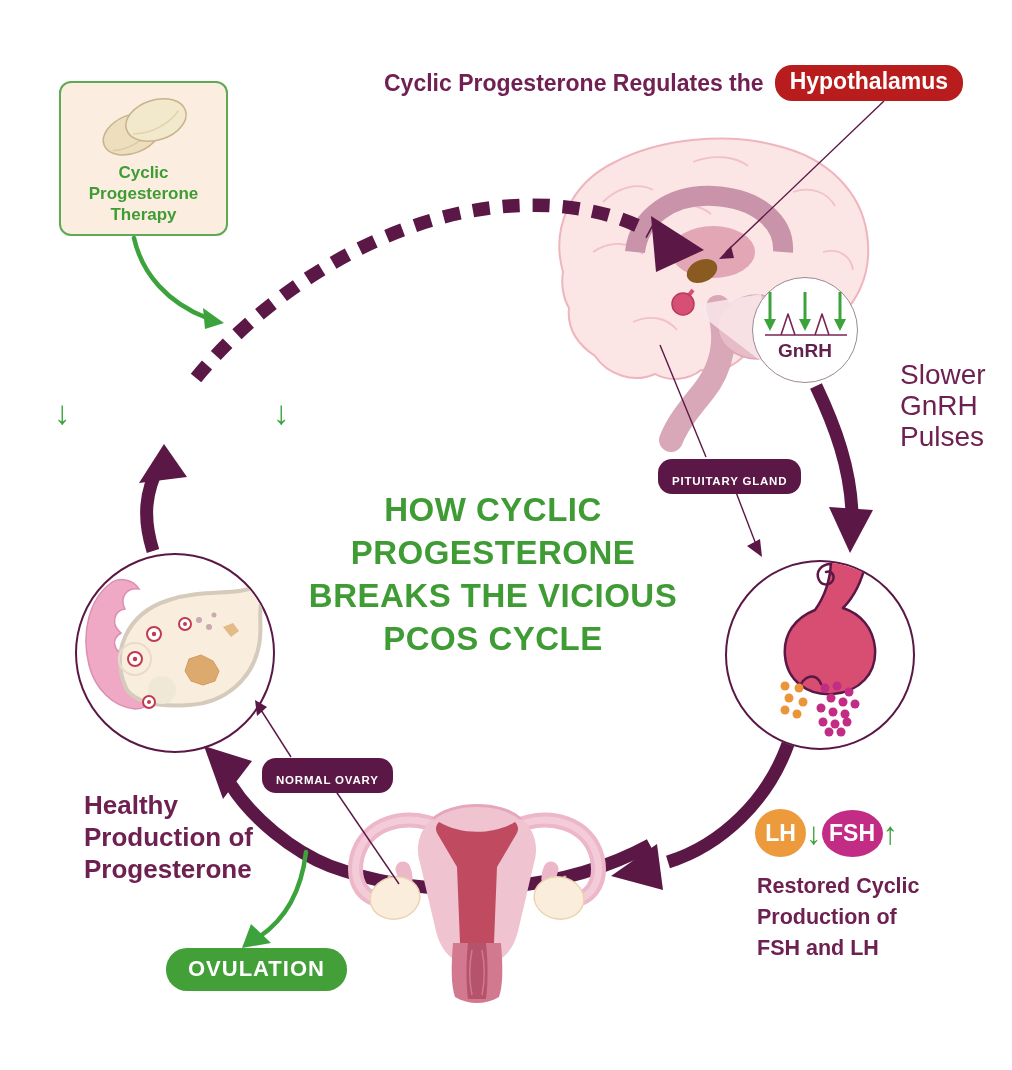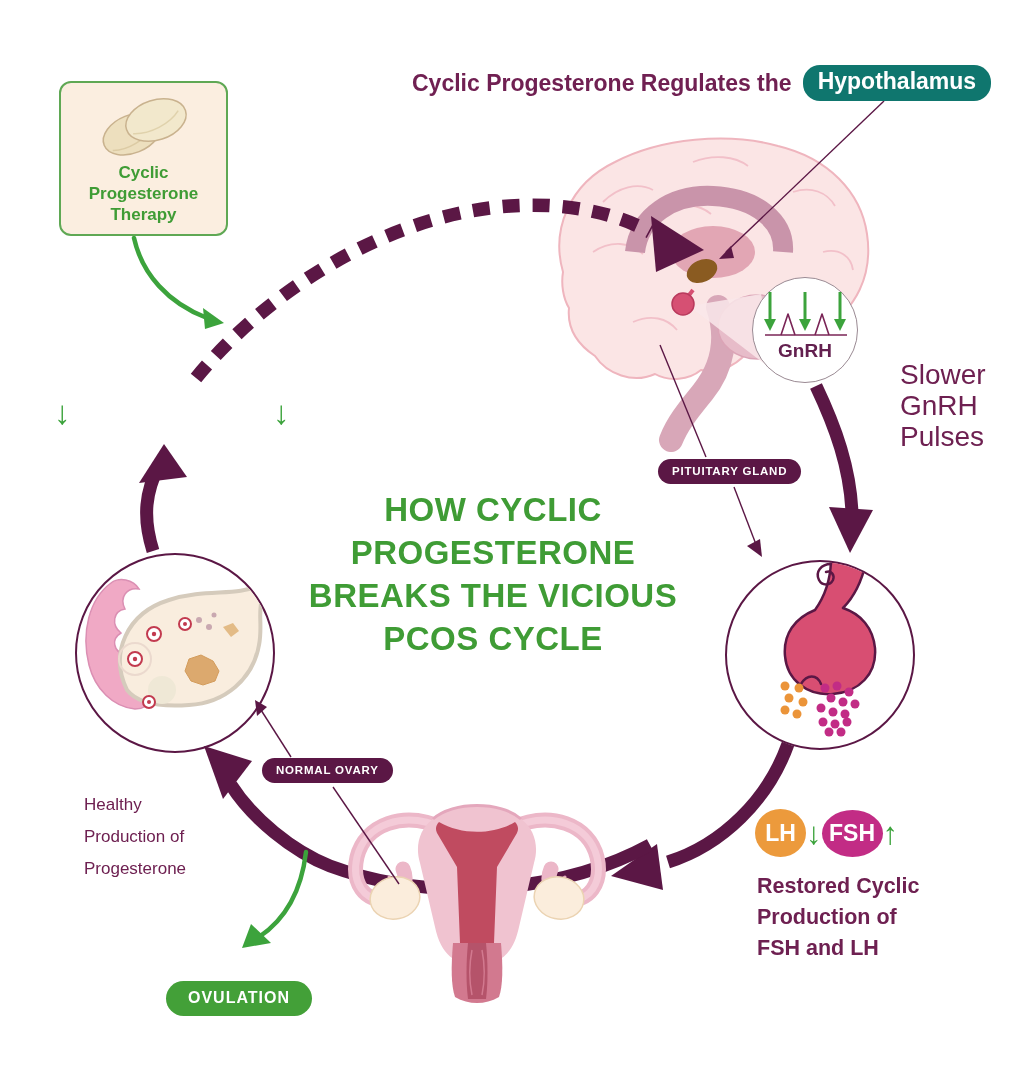--- a/index.html
+++ b/index.html
@@ -3,65 +3,65 @@
 <meta charset="utf-8">
 <style>
   html,body{margin:0;padding:0;background:#fff;}
   #canvas{
     position:relative;width:1012px;height:1070px;background:#ffffff;overflow:hidden;
     font-family:"Liberation Sans", sans-serif;
   }
   .abs{position:absolute;}
   .preline{white-space:pre-line;}
 
-  .header-row{left:412px;top:64px;height:38px;display:flex;align-items:center;gap:11px;}
+  .header-row{left:384px;top:64px;height:38px;display:flex;align-items:center;gap:11px;}
   .header-title{font-size:23px;font-weight:bold;color:#702052;}
-  .hypo-badge{background:#0f766e;color:#fff;font-size:23px;font-weight:bold;
+  .hypo-badge{background:#b91c1c;color:#fff;font-size:23px;font-weight:bold;
     padding:3px 15px 6px;border-radius:17px;}
 
   .therapy-box{left:59px;top:81px;width:169px;height:155px;background:#FBEEE0;
     border:2.5px solid #5FA854;border-radius:12px;display:flex;flex-direction:column;
     align-items:center;box-sizing:border-box;}
   .therapy-label{font-size:17px;line-height:21px;font-weight:bold;color:#3F9C35;text-align:center;margin-top:2px;}
 
   .feedback-label{left:236px;top:129px;width:268px;text-align:center;
     font-size:21.5px;line-height:31px;font-weight:bold;color:#6E2051;}
 
   .gnrh-circle{left:752px;top:277px;width:106px;height:106px;background:#fff;
     border:1.6px solid #9A8A93;border-radius:50%;box-sizing:border-box;}
   .gnrh-label{position:absolute;left:0;top:62px;width:100%;text-align:center;
     font-size:19px;font-weight:bold;color:#63204F;}
 
   .slower-label{left:872px;top:359px;font-size:28px;line-height:31px;font-weight:normal;color:#6E2051;margin-left:28px;}
 
   .pill-badge{background:#5B1745;color:#fff;font-size:11.5px;font-weight:bold;
-    letter-spacing:0.8px;padding:6px 14px 7px;border-radius:14px;text-align:right;}
+    letter-spacing:0.8px;padding:16px 14px 7px;border-radius:14px;text-align:right;}
   .pituitary-badge{left:658px;top:459px;}
   .normal-ovary-badge{left:262px;top:758px;}
 
   .pituitary-circle{left:725px;top:560px;width:190px;height:190px;background:#fff;
     border:2.5px solid #5B1745;border-radius:50%;box-sizing:border-box;overflow:hidden;}
   .ovary-circle{left:75px;top:553px;width:200px;height:200px;background:#fff;
     border:2.5px solid #5B1745;border-radius:50%;box-sizing:border-box;overflow:hidden;}
 
   .center-title{left:277px;top:488px;width:432px;text-align:center;
     font-size:33px;line-height:43px;font-weight:bold;color:#3F9C35;letter-spacing:0.5px;}
 
   .hormone-row{left:755px;top:809px;display:flex;align-items:center;}
   .lh-badge{width:51px;height:48px;border-radius:50%;background:#EC9A3C;color:#fff;
     font-size:23px;font-weight:bold;display:flex;align-items:center;justify-content:center;}
   .fsh-badge{width:61px;height:47px;border-radius:50%;background:#C22C85;color:#fff;
     font-size:23px;font-weight:bold;display:flex;align-items:center;justify-content:center;}
   .green-glyph{color:#3CA33C;font-size:31px;font-weight:bold;line-height:1;}
   .hormone-caption{left:757px;top:871px;font-size:21.5px;line-height:31px;font-weight:bold;color:#6E2051;}
 
-  .healthy-label{left:84px;top:789px;font-size:17px;line-height:32px;font-weight:normal;color:#6E2051;}
-
-  .ovulation-badge{left:166px;top:948px;background:#43A038;color:#fff;font-size:16px;
-    font-weight:bold;letter-spacing:1px;padding:8px 22px 9px;border-radius:21px;margin-top:33px;}
+  .healthy-label{left:84px;top:789px;font-size:26px;line-height:32px;font-weight:bold;color:#6E2051;}
+
+  .ovulation-badge{left:166px;top:948px;background:#43A038;color:#fff;font-size:22px;
+    font-weight:bold;letter-spacing:1px;padding:8px 22px 9px;border-radius:21px;}
 
   .androgens-badge{left:82px;top:393px;width:188px;height:52px;background:#45992F;
     border-radius:50%;display:flex;align-items:center;justify-content:center;
     color:#fff;font-size:23px;font-weight:bold;letter-spacing:1px;}
   .androgens-arrow-left{left:54px;top:396px;font-size:33px;}
   .androgens-arrow-right{left:273px;top:396px;font-size:33px;}
 </style>
 </head>
 <body>
 

